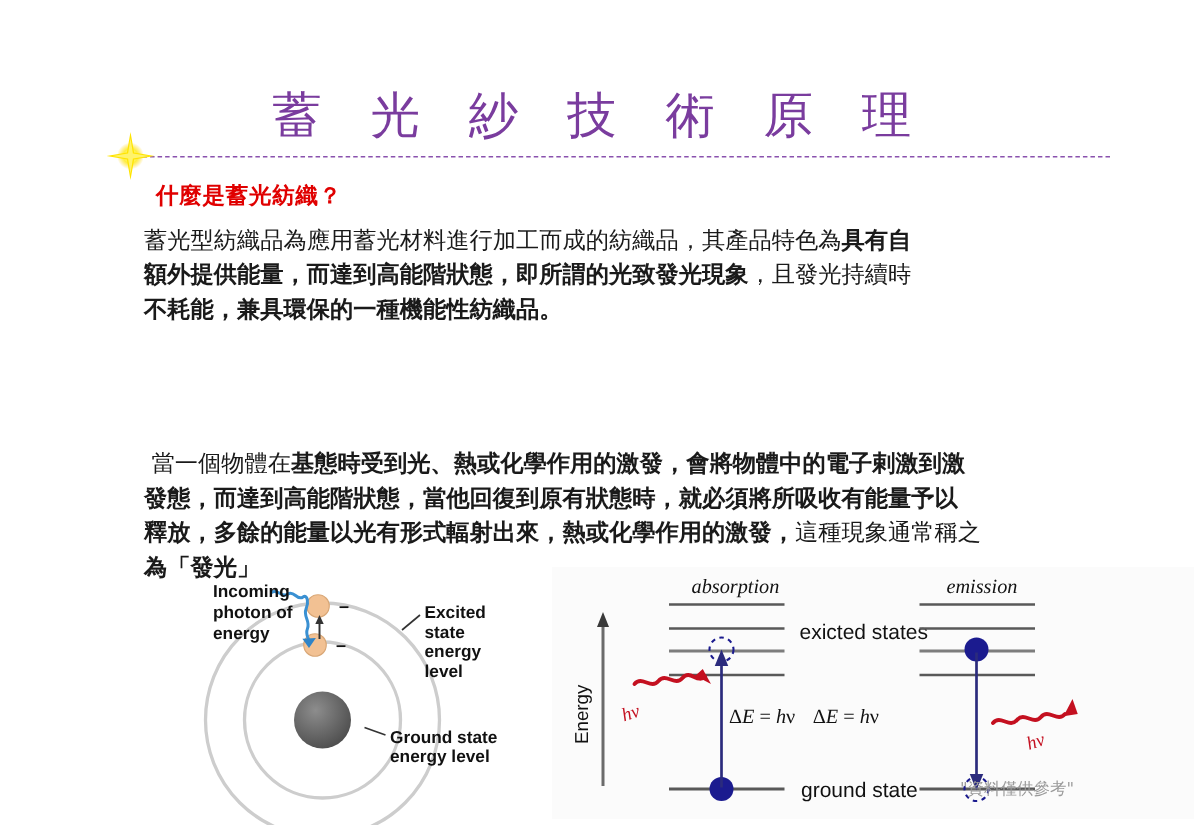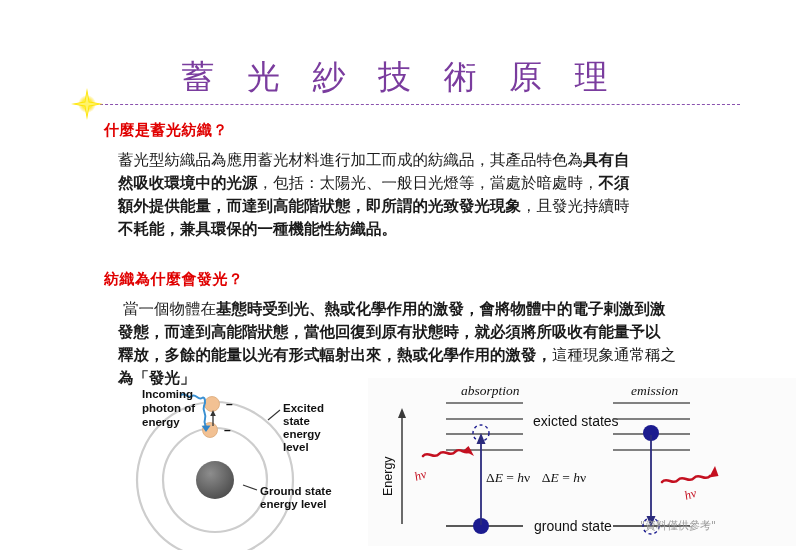--- a/index.html
+++ b/index.html
@@ -50,21 +50,21 @@
     font-family:"DejaVu Serif","Liberation Serif",serif;
     font-size:15.5px;
     color:#1a1a1a;
     line-height:23px;
     letter-spacing:0px;
     white-space:nowrap;
   }
   .para b{font-weight:bold;}
   #p1{left:96px;top:148px;}
   #p2{left:96px;top:297px;}
-  .pl{display:block;height:23px;margin-left:22px;}
+  .pl{display:block;height:23px;}
   #p1 .pl:first-child{text-indent:0;}
 
   
   .fig-atom{
     position:absolute;left:120px;top:382px;width:225px;height:168px;
   }
   .fig-atom svg{display:block;}
 
   
   .fig-energy{
@@ -98,26 +98,24 @@
       <circle cx="17" cy="17" r="9" fill="url(#spg)" opacity="0.75"></circle>
       <path d="M17 1 L19.4 14.6 L33 17 L19.4 19.4 L17 33 L14.6 19.4 L1 17 L14.6 14.6 Z" fill="#FFE400"></path>
       <path d="M17 5 L18.6 15.4 L29 17 L18.6 18.6 L17 29 L15.4 18.6 L5 17 L15.4 15.4 Z" fill="#FFF36B"></path>
     </svg>
   </div>
 
   <div class="qhead" id="q1">什麼是蓄光紡織？</div>
 
   <div class="para" id="p1">
     <span class="pl">蓄光型紡織品為應用蓄光材料進行加工而成的紡織品，其產品特色為<b>具有自</b></span>
-    <span class="pl"><b>然吸收環境中的光源</b>，包括：太陽光、一般日光燈等，當處於暗處時，<b>不須</b></span>
     <span class="pl"><b>額外提供能量，而達到高能階狀態，即所謂的光致發光現象</b>，且發光持續時</span>
     <span class="pl"><b>不耗能，兼具環保的一種機能性紡織品。</b></span>
   </div>
 
-  <div class="qhead" id="q2">紡織為什麼會發光？</div>
 
   <div class="para" id="p2">
     <span class="pl">&nbsp;當一個物體在<b>基態時受到光、熱或化學作用的激發，會將物體中的電子剌激到激</b></span>
     <span class="pl"><b>發態，而達到高能階狀態，當他回復到原有狀態時，就必須將所吸收有能量予以</b></span>
     <span class="pl"><b>釋放，多餘的能量以光有形式輻射出來，熱或化學作用的激發，</b>這種現象通常稱之</span>
     <span class="pl"><b>為「發光」</b></span>
   </div>
 
   <div class="fig-atom">
     <svg width="225" height="168" viewBox="0 0 225 168" aria-hidden="true">

